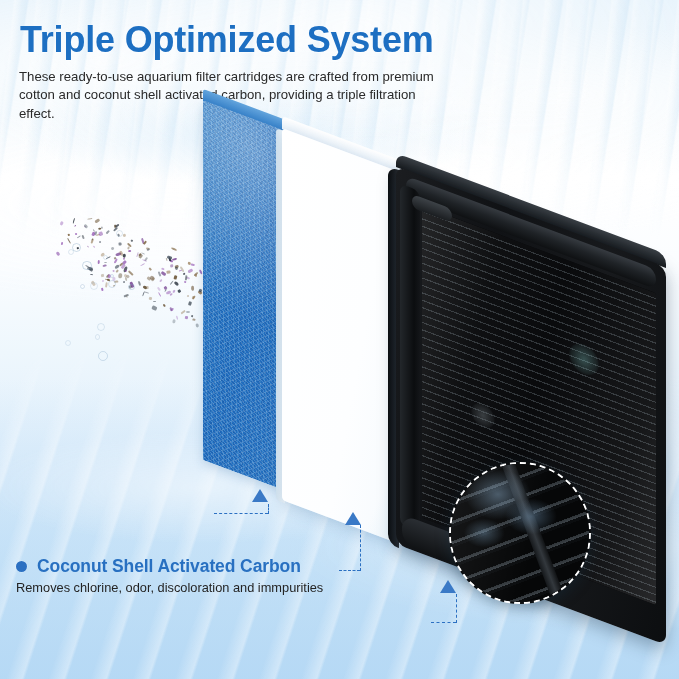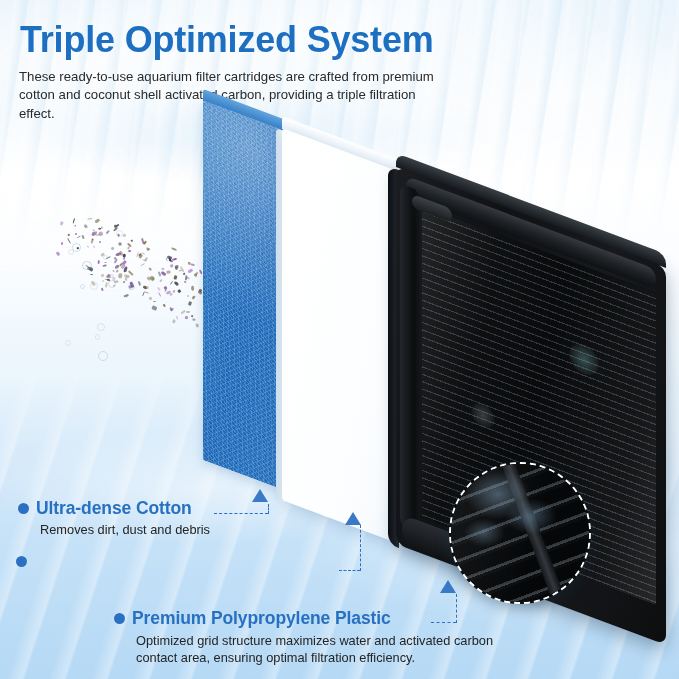--- a/index.html
+++ b/index.html
@@ -617,35 +617,23 @@
     <div class="h" style="left:339px; top:570px; width:21px;"></div>
     <div class="v" style="left:360px; top:525px; height:46px;"></div>
     <div class="arrow" style="left:345px; top:512px;"></div>
   </div>
   <div class="lead">
     <div class="h" style="left:431px; top:622px; width:25px;"></div>
     <div class="v" style="left:456px; top:594px; height:29px;"></div>
     <div class="arrow" style="left:440px; top:580px;"></div>
   </div>
 
-  <div class="callout" id="callout-1">
-    <div class="c-head">
-      <span class="c-dot"></span>
-      <span>Ultra-dense Cotton</span>
-    </div>
-    <div class="c-sub">Removes dirt, dust and debris</div>
-  </div>
 
   <div class="callout" id="callout-2">
     <div class="c-head">
       <span class="c-dot"></span>
+      <span>Coconut Shell Activated Carbon</span>
     </div>
+    <div class="c-sub">Removes chlorine, odor, discoloration and immpurities</div>
   </div>
 
-  <div class="callout" id="callout-3">
-    <div class="c-head">
-      <span class="c-dot"></span>
-      <span>Premium Polypropylene Plastic</span>
-    </div>
-    <div class="c-sub">Optimized grid structure maximizes water and activated carbon contact area, ensuring optimal filtration efficiency.</div>
-  </div>
 
 </div>
 
 </body></html>

